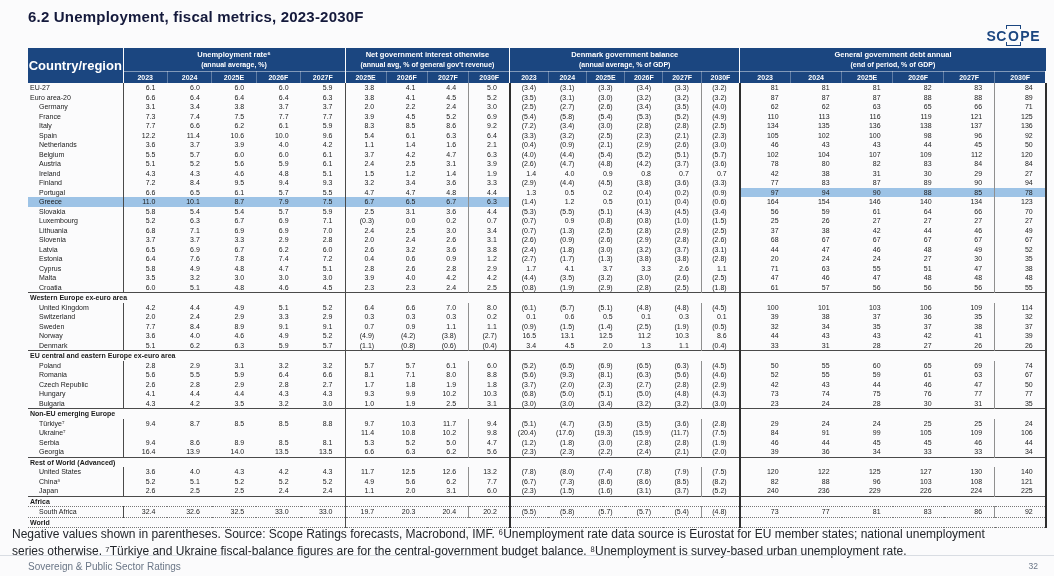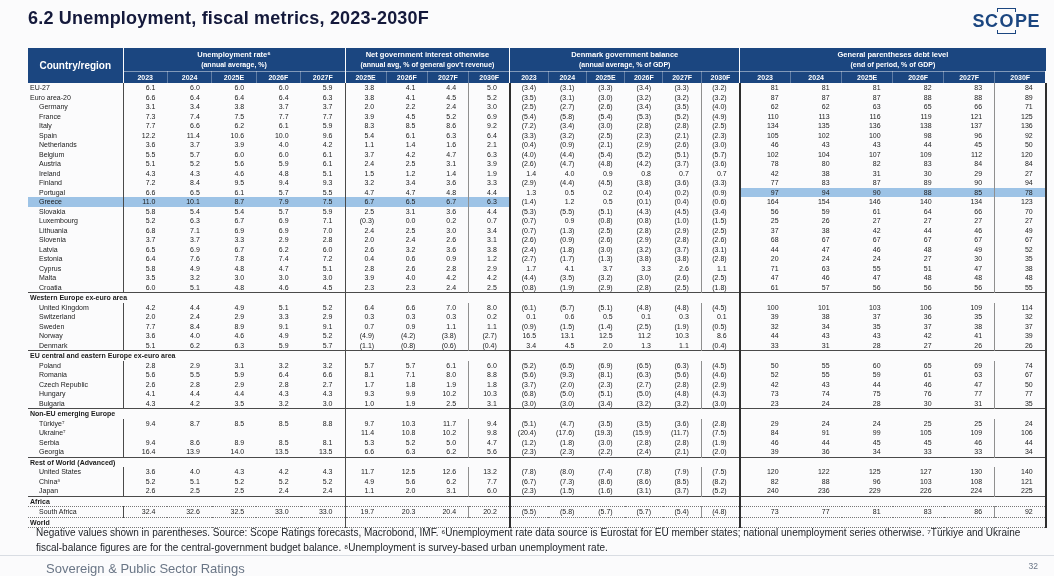--- a/index.html
+++ b/index.html
@@ -3,54 +3,54 @@
 <meta charset="utf-8">
 <style>
   :root{
     --navy:#1b4680; --hl:#9dc3e6; --title:#14193b; --bg:#fbfbfc;
     --line-soft:#4a4a4a; --line-heavy:#2e2e2e; --line-sep:#8f8f8f;
   }
   *{box-sizing:border-box;margin:0;padding:0}
   html,body{width:1054px;height:576px;overflow:hidden}
   body{background:var(--bg);font-family:"Liberation Sans",sans-serif;position:relative;color:#1a1a1a}
 
-  .page-title{position:absolute;left:28px;top:8px;font-size:18px;font-weight:bold;color:var(--title);letter-spacing:.2px}
-  .logo{position:absolute;right:14px;top:11px;font-weight:bold;font-size:18px;color:var(--navy);letter-spacing:.5px}
+  .page-title{position:absolute;left:28px;top:8px;font-size:15px;font-weight:bold;color:var(--title);letter-spacing:.2px}
+  .logo{position:absolute;right:14px;top:28px;font-weight:bold;font-size:14px;color:var(--navy);letter-spacing:.5px}
   .logo .o{position:relative;display:inline-block;padding:0 1px}
   .logo .o::before{content:"";position:absolute;left:-1px;right:-1px;top:-3px;height:3px;
     border-top:1.5px solid var(--navy);border-left:1.5px solid var(--navy);border-right:1.5px solid var(--navy)}
   .logo .o::after{content:"";position:absolute;left:-1px;right:-1px;bottom:-2px;height:3px;
     border-bottom:1.5px solid var(--navy);border-left:1.5px solid var(--navy);border-right:1.5px solid var(--navy)}
 
   .tbl-wrap{position:absolute;left:28px;top:48px;width:1018px}
   table{border-collapse:collapse;table-layout:fixed;width:1018px}
   thead th{background:var(--navy);color:#fff;font-weight:bold;vertical-align:middle}
-  th.corner{font-size:10px;border-right:1.5px solid var(--bg)}
+  th.corner{font-size:13px;border-right:1.5px solid var(--bg)}
   th.group{font-size:7.5px;line-height:1.3;padding:2px 7px;border-left:1.5px solid var(--bg)}
   th.group .sub{font-size:7px;font-weight:bold}
   th.year{font-size:7px;height:12px;text-align:center;border-top:1px solid rgba(255,255,255,.45);
     border-right:1px solid rgba(255,255,255,.3)}
   th.year.glast{border-right:1.5px solid var(--bg)}
 
   tbody td{font-size:7px;height:9.5px;line-height:9.5px;white-space:nowrap;overflow:hidden}
   td.name{padding-left:2px}
   td.name.ind{padding-left:11px}
   td.num{text-align:right;padding-right:12px}
   td.ce{border-right:1px solid var(--line-soft)}
   td.ge{border-right:2px solid var(--line-heavy)}
   td.sl{border-left:1px solid var(--line-sep)}
   tr.section td{border-top:1px solid var(--line-soft);font-weight:bold}
   tr.dot-top td{border-top:1px dotted #777}
   tr.dot-bot td{border-bottom:1px dotted #777}
   tr.no-top td{border-top:1px dotted #777}
   td.hl{background:var(--hl)}
 
-  .footnote{position:absolute;left:36px;top:526px;width:1000px;font-size:10px;line-height:1.45;color:#23262b}
+  .footnote{position:absolute;left:12px;top:526px;width:1000px;font-size:12px;line-height:1.45;color:#23262b}
   .footer-bar{position:absolute;left:0;top:555px;width:1054px;border-top:1px solid #d9dde3;height:21px}
-  .footer-left{position:absolute;left:46px;top:561px;font-size:13px;color:#6a7686}
+  .footer-left{position:absolute;left:28px;top:561px;font-size:10px;color:#6a7686}
   .footer-page{position:absolute;right:16px;top:561px;font-size:8.5px;color:#6a7686}
 </style>
 </head>
 <body>
 
 <div class="page-title">6.2 Unemployment, fiscal metrics, 2023-2030F</div>
 
 <div class="logo">
   <span>SC</span><span class="o">O</span><span>PE</span>
 </div>
@@ -90,21 +90,21 @@
           </th>
           <th class="group" colspan="4">
             <div>Net government interest otherwise</div>
             <div class="sub">(annual avg, % of general gov't revenue)</div>
           </th>
           <th class="group" colspan="6">
             <div>Denmark government balance</div>
             <div class="sub">(annual average, % of GDP)</div>
           </th>
           <th class="group" colspan="6">
-            <div>General parentheses debt level</div>
+            <div>General government debt annual</div>
             <div class="sub">(end of period, % of GDP)</div>
           </th>
         </tr>
         <tr>
           <th class="year">2023</th>
           <th class="year">2024</th>
           <th class="year">2025E</th>
           <th class="year">2026F</th>
           <th class="year glast">2027F</th>
           <th class="year">2025E</th>

